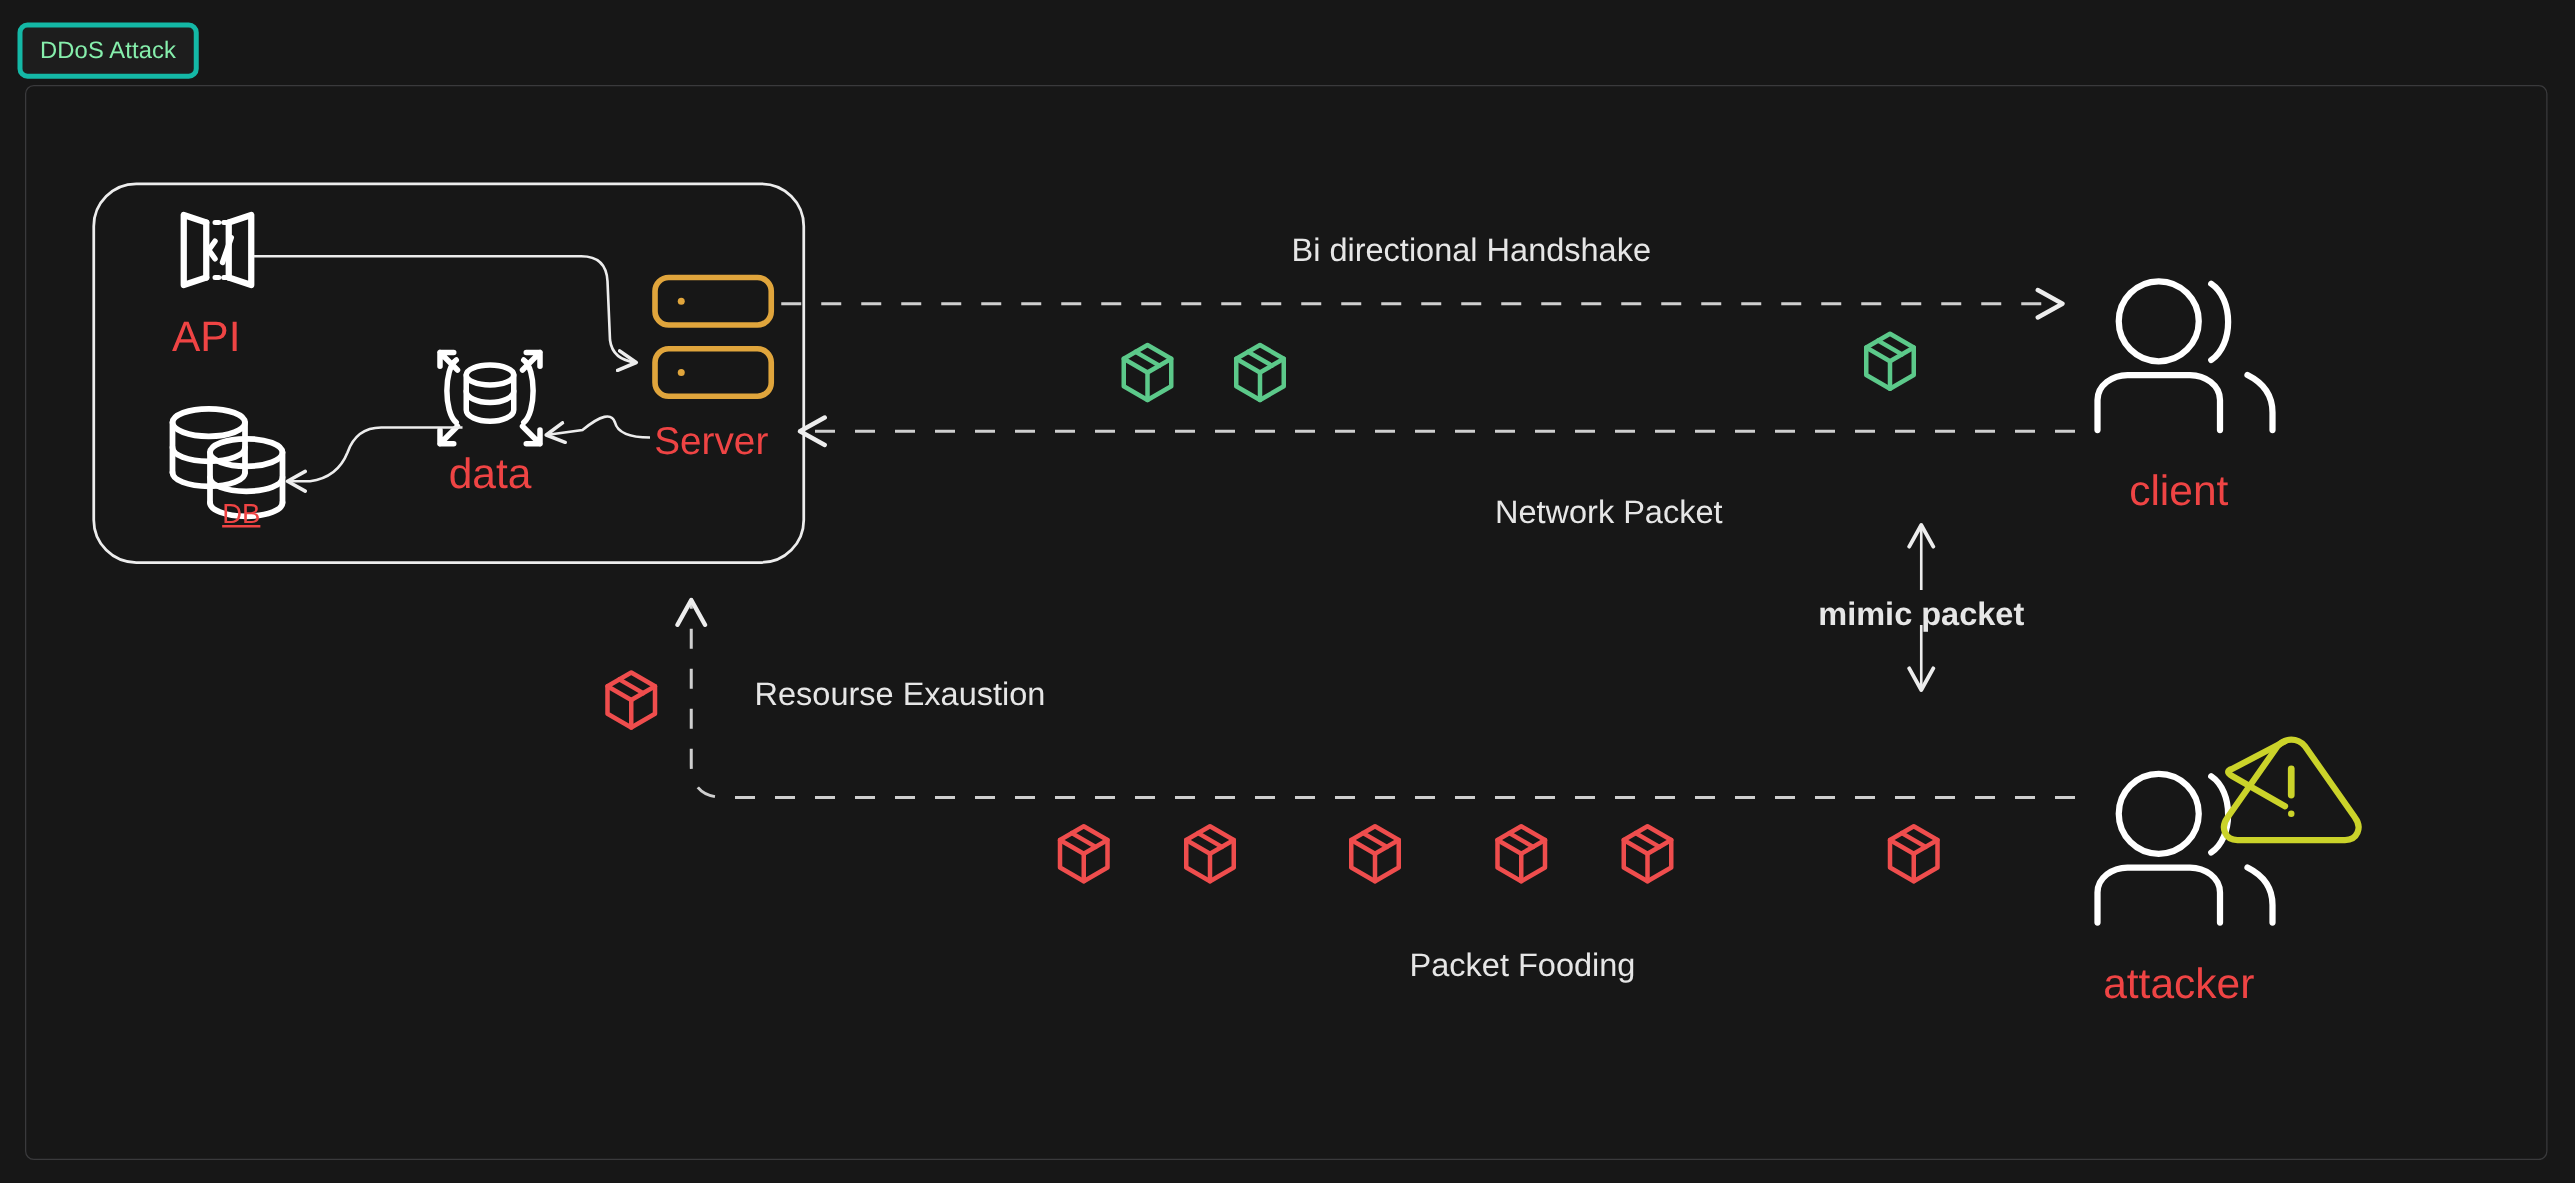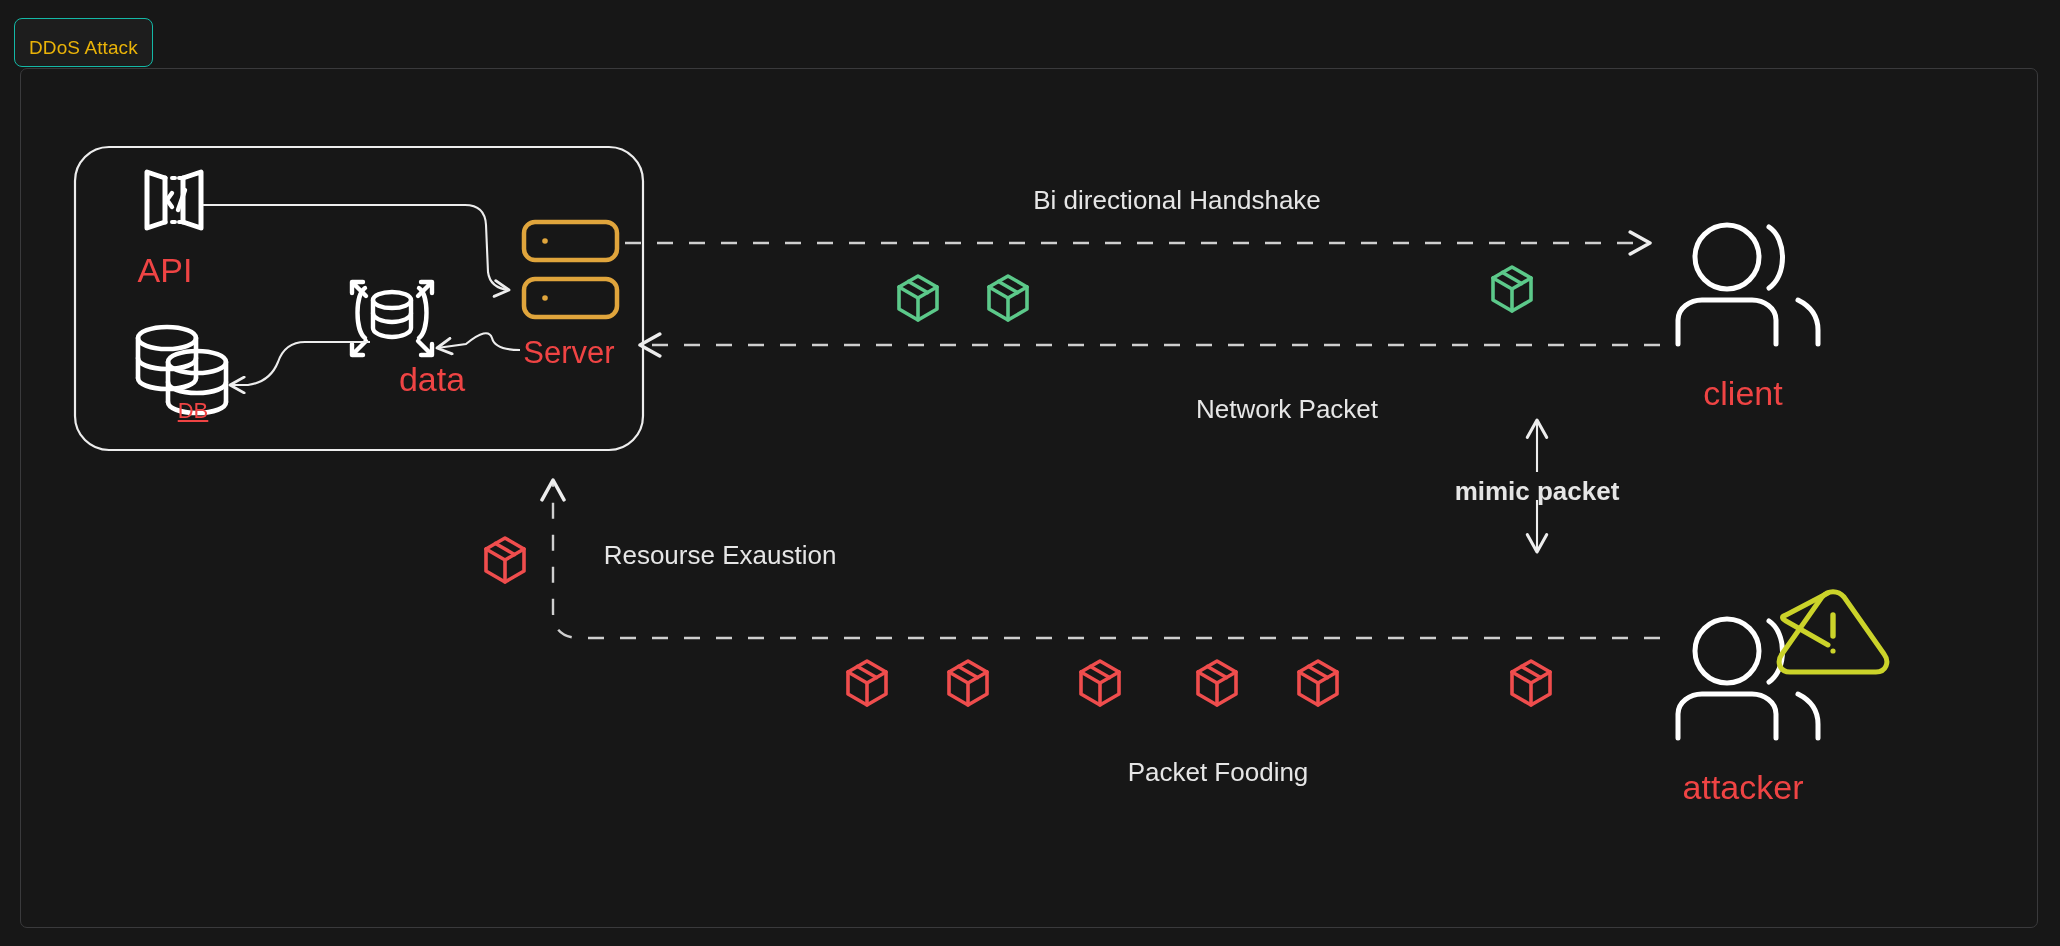--- a/index.html
+++ b/index.html
@@ -15,25 +15,25 @@
     position: relative;
     width: 2060px;
     height: 946px;
     background: #171717;
   }
   
   .tab-chip {
     position: absolute;
     left: 14px;
     top: 18px;
-    padding: 19px 14px 9px 14px;
-    border: 1px solid #14b8a6;
+    padding: 9px 14px 9px 14px;
+    border: 4px solid #14b8a6;
     border-radius: 8px;
     background: #1d1d1d;
-    color: #eab308;
+    color: #86efac;
     font-size: 19px;
     line-height: 1;
     letter-spacing: .1px;
     white-space: nowrap;
   }
   
   .frame {
     position: absolute;
     left: 20px;
     top: 68px;
@@ -53,21 +53,21 @@
     overflow: visible;
   }
   .lbl {
     position: absolute;
     color: #ef4444;
     white-space: nowrap;
     line-height: 1;
   }
   .lbl-api     { font-size: 34px; }
   .lbl-db      { font-size: 22px; }
-  .lbl-data    { font-size: 34px; margin-left: 40px; }
+  .lbl-data    { font-size: 34px; }
   .lbl-server  { font-size: 31px; }
   .lbl-mid     { font-size: 26px; color:#e6e6e6; }
   .lbl-actor   { font-size: 34px; }
 </style>
 </head>
 <body>
 
 <div id="canvas">
 
   <div class="tab-chip">DDoS Attack</div>

